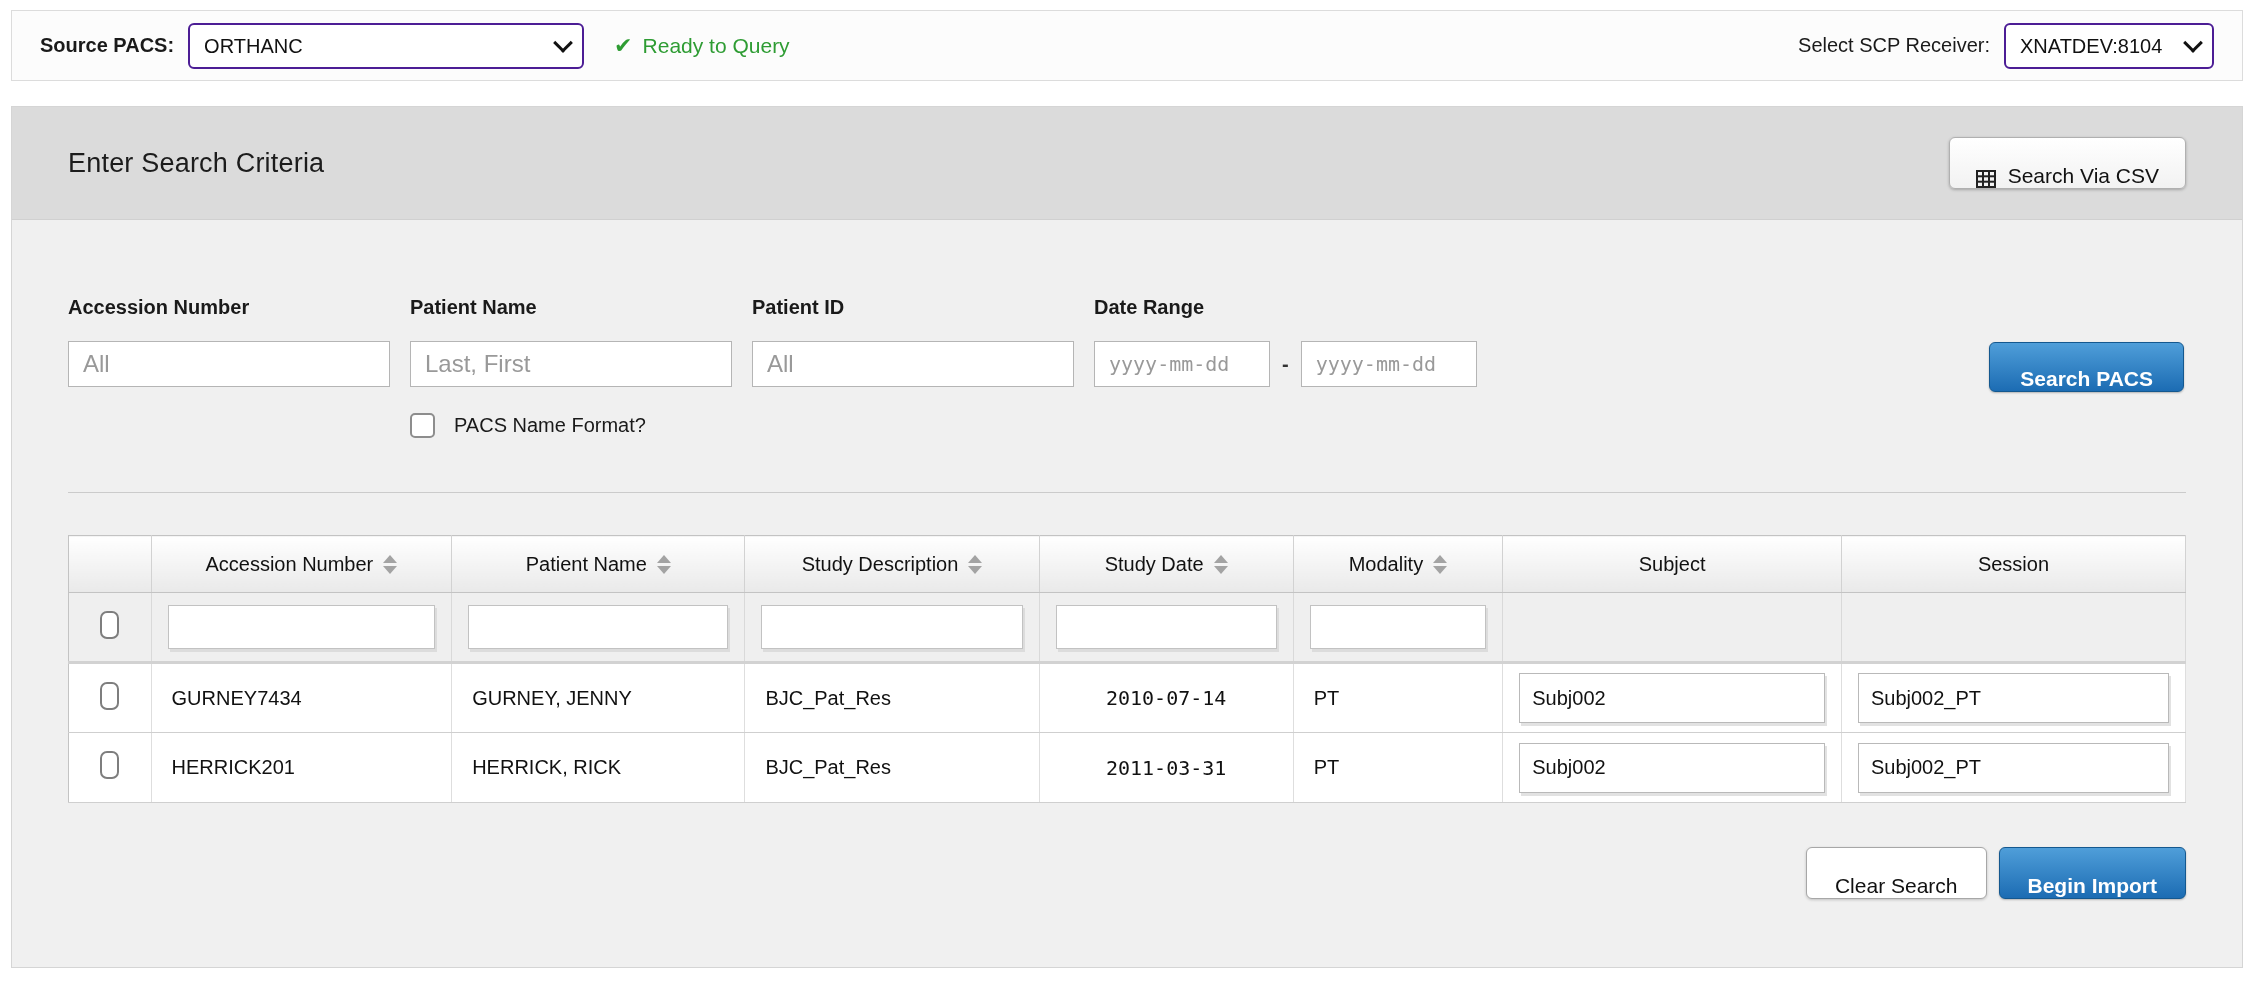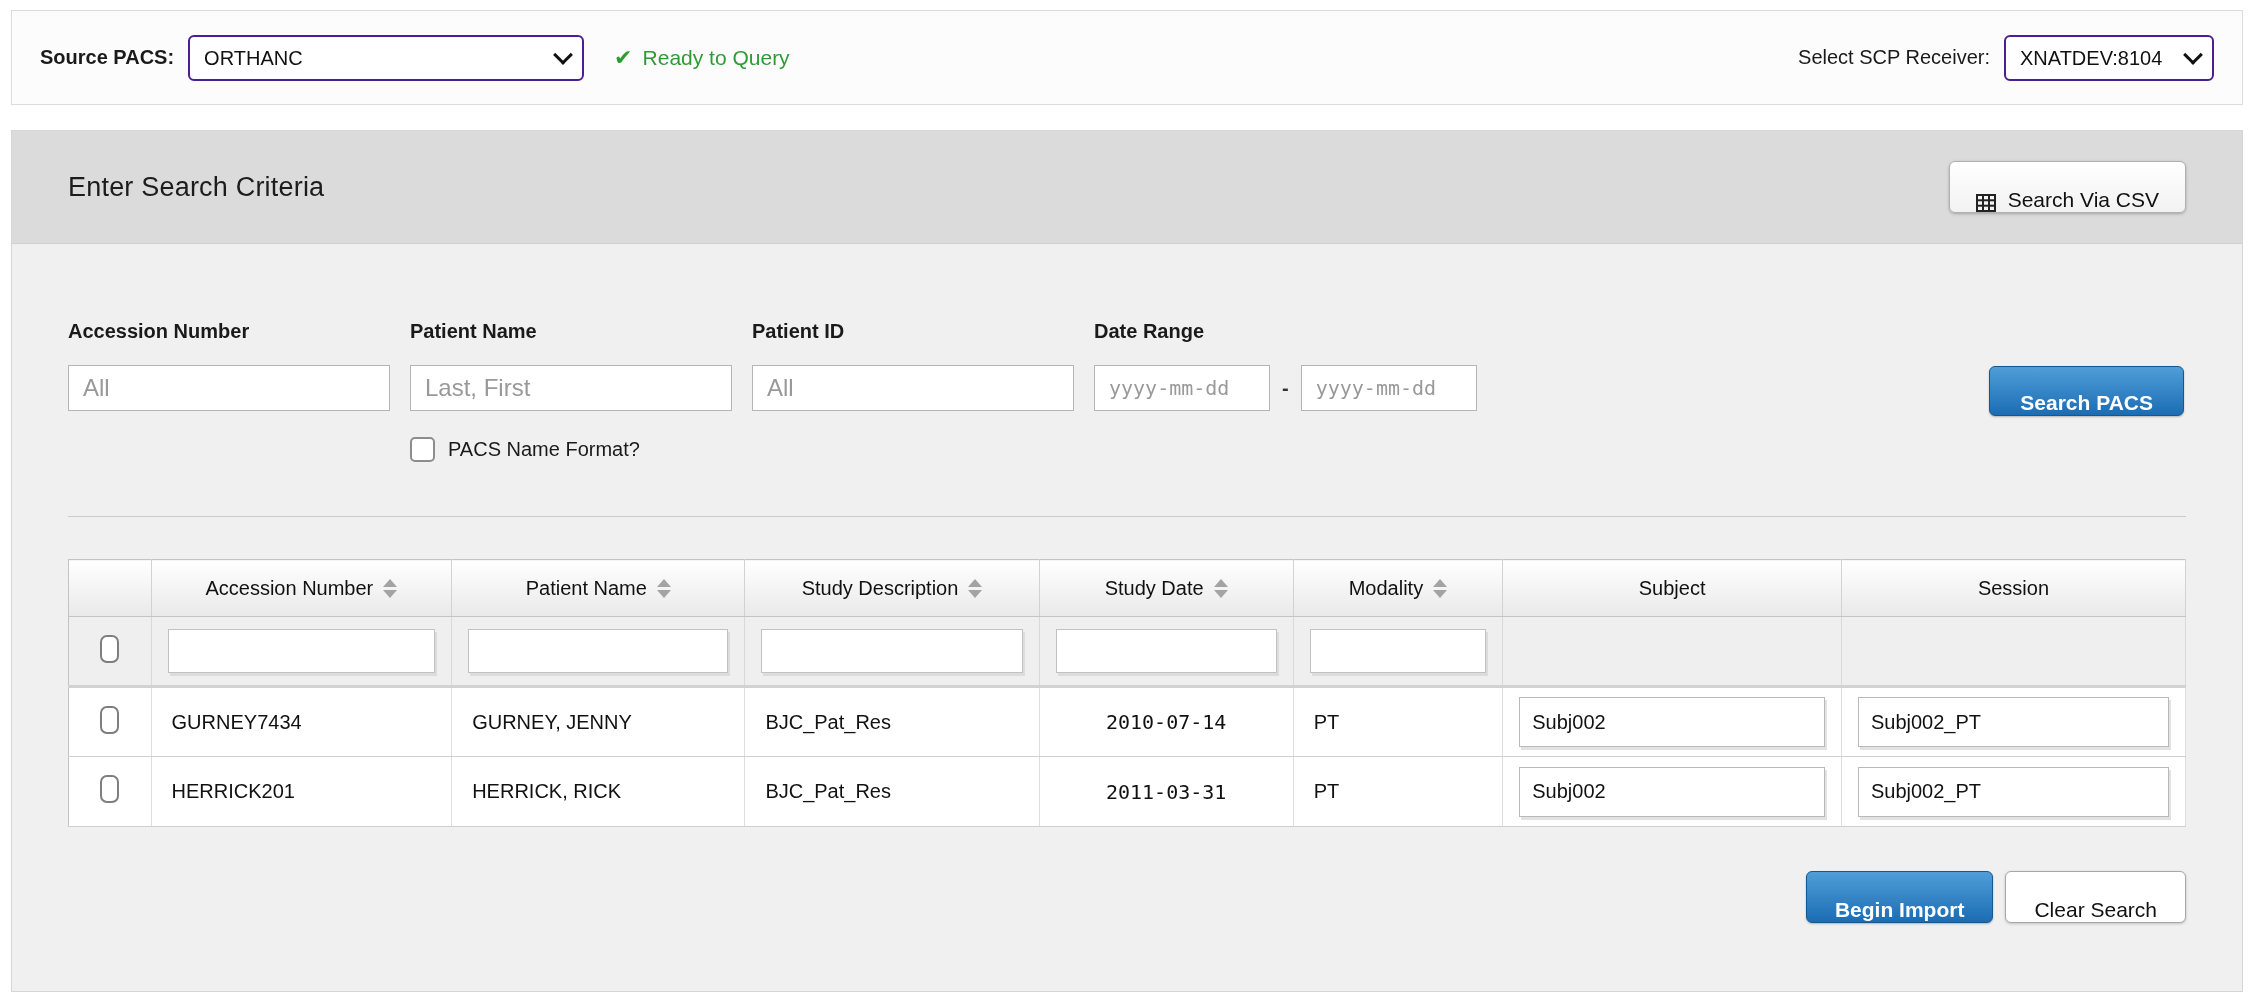--- a/index.html
+++ b/index.html
@@ -1,20 +1,20 @@
 <!DOCTYPE html>
 <html><head>
 <meta charset="utf-8">
 <style>
   * { box-sizing: border-box; }
   html,body { margin:0; padding:0; background:#ffffff; width:2254px; height:1002px;
     font-family:"Liberation Sans", sans-serif; color:#1a1a1a; overflow:hidden; }
 
   
-  .topbar { margin:10px 11px 0; height:95px; background:#fcfcfc; border:1px solid #dcdcdc;
+  .topbar { margin:10px 11px 0; height:71px; background:#fcfcfc; border:1px solid #dcdcdc;
     display:flex; align-items:center; padding:0 28px; }
   .topbar-label { font-size:20px; font-weight:bold; margin-right:14px; white-space:nowrap; }
   .topbar-label.regular { font-weight:normal; }
   .select-wrap { position:relative; display:inline-block; }
   .select-wrap select { appearance:none; -webkit-appearance:none; background:#fff;
     border:2px solid #4c1d95; border-radius:6px; height:46px; font-size:20px;
     font-family:"Liberation Sans", sans-serif; padding:0 44px 0 14px; color:#111; }
   .select-wrap .chev { position:absolute; right:14px; top:50%; width:14px; height:14px;
     transform:translateY(-72%) rotate(45deg); border-right:3px solid #111;
     border-bottom:3px solid #111; pointer-events:none; }
@@ -45,21 +45,21 @@
   .field input { height:46px; border:1px solid #b5b5b5; background:#fff; font-size:24px;
     font-family:"Liberation Sans", sans-serif; padding:0 14px; color:#111; }
   .field input::placeholder { color:#999; opacity:1; }
   .w-main { width:322px; }
   .date-row { display:flex; align-items:center; gap:12px; }
   .date-input { width:176px !important; font-family:"DejaVu Sans Mono", monospace !important;
     font-size:20px !important; }
   .date-sep { font-size:20px; font-weight:bold; color:#333; }
   .search-pacs { position:absolute; top:122px; right:58px; height:50px; padding:0 30px;
     font-size:21px; font-weight:bold; }
-  .pacs-format { margin:26px 0 0 342px; display:flex; align-items:center; gap:13px; }
+  .pacs-format { margin:26px 0 0 342px; display:flex; align-items:center; gap:19px; }
   .cb { background:#fff; border:2px solid #8d8d8d; border-radius:6px; display:inline-block; }
   .cb-square { width:25px; height:25px; border-radius:5px; }
   .cb-tall { width:19px; height:28px; border-radius:7px; border-color:#7e7e7e; }
   .pacs-format-label { font-size:20px; }
 
   .divider { border:none; border-top:1px solid #cbcbcb; margin:54px 0 0; }
 
   
   table.results { width:100%; border-collapse:collapse; margin-top:42px; background:#fff;
     border:1px solid #c3c3c3; table-layout:fixed; }
@@ -260,17 +260,17 @@
           <td class="cell-left">BJC_Pat_Res</td>
           <td class="cell-center cell-mono">2011-03-31</td>
           <td class="cell-left">PT</td>
           <td class="io-cell"><input type="text" value="Subj002" style=""></td>
           <td class="io-cell"><input type="text" value="Subj002_PT" style=""></td>
         </tr>
       </tbody>
     </table>
 
     <div class="footer-actions">
+      <button class="btn clear-btn btn-light" style="background:#fff">Clear Search</button>
       <button class="btn btn-blue import-btn">Begin Import</button>
-      <button class="btn clear-btn btn-light" style="background:#fff">Clear Search</button>
     </div>
   </div>
 </div>
 
 </body></html>

